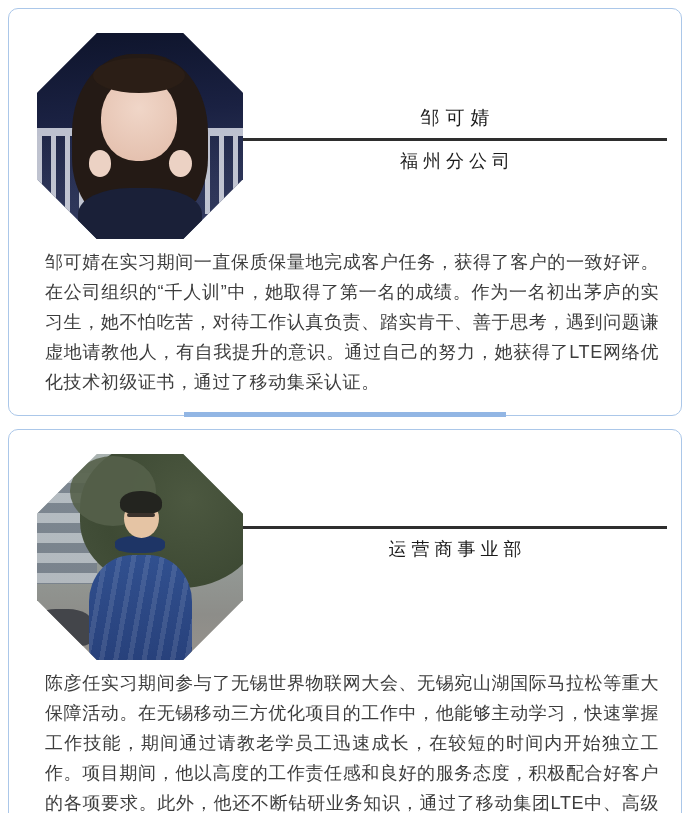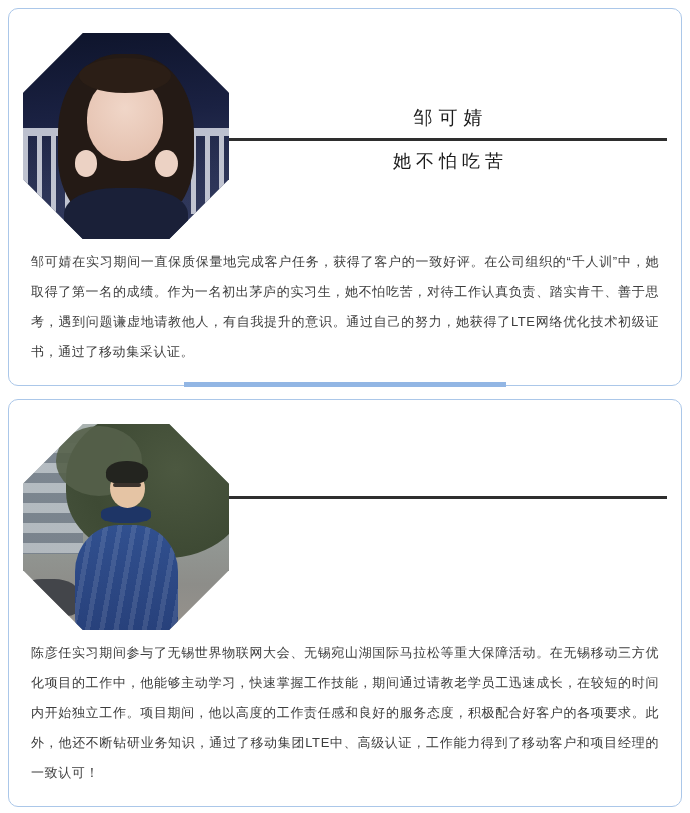--- a/index.html
+++ b/index.html
@@ -15,20 +15,21 @@
   body{
     width:690px;
     font-family:"Liberation Sans","DejaVu Sans",sans-serif;
     padding:8px 8px 9px 8px;
   }
   .card{
     position:relative;
     border:1.5px solid var(--card-border);
     border-radius:10px;
     background:#fff;
+    padding-left:14px;
   }
   .card + .card{margin-top:13px;}
   .card-header{
     display:flex;
     align-items:flex-start;
     padding:24px 14px 0 14px;
   }
   .photo{
     position:relative;
     width:206px;
@@ -62,21 +63,21 @@
     font-size:18px;
     color:var(--name-color);
     text-align:center;
     letter-spacing:5px;
     padding-left:5px;
     margin-top:8px;
     white-space:nowrap;
   }
   .bio{
     margin:8px 22px 18px 22px;
-    font-size:13px;
+    font-size:18px;
     line-height:30px;
     letter-spacing:0.6px;
     color:var(--bio-color);
     text-align:justify;
   }
   .bottom-bar{
     position:absolute;
     left:50%;
     bottom:-2px;
     transform:translateX(-50%);
@@ -127,21 +128,21 @@
       <div class="layer p1-hair"></div>
       <div class="layer p1-body"></div>
       <div class="layer p1-face"></div>
       <div class="layer p1-bangs"></div>
       <div class="layer p1-hand-l"></div>
       <div class="layer p1-hand-r"></div>
     </div>
     <div class="header-right">
       <div class="name">邹可婧</div>
       <div class="divider"></div>
-      <div class="dept">她不怕吃苦</div>
+      <div class="dept">福州分公司</div>
     </div>
   </div>
   <p class="bio">邹可婧在实习期间一直保质保量地完成客户任务，获得了客户的一致好评。在公司组织的“千人训”中，她取得了第一名的成绩。作为一名初出茅庐的实习生，她不怕吃苦，对待工作认真负责、踏实肯干、善于思考，遇到问题谦虚地请教他人，有自我提升的意识。通过自己的努力，她获得了LTE网络优化技术初级证书，通过了移动集采认证。</p>
   <div class="bottom-bar"></div>
 </article>
 
 <article class="card">
   <div class="card-header">
     <div class="photo">
       <div class="layer p2-bg"></div>
@@ -151,17 +152,18 @@
       <div class="layer p2-car"></div>
       <div class="layer p2-jacket"></div>
       <div class="layer p2-quilt"></div>
       <div class="layer p2-collar"></div>
       <div class="layer p2-face"></div>
       <div class="layer p2-hair"></div>
       <div class="layer p2-glasses"></div>
     </div>
     <div class="header-right">
       <div class="divider"></div>
+      <div class="dept">运营商事业部</div>
     </div>
   </div>
   <p class="bio">陈彦任实习期间参与了无锡世界物联网大会、无锡宛山湖国际马拉松等重大保障活动。在无锡移动三方优化项目的工作中，他能够主动学习，快速掌握工作技能，期间通过请教老学员工迅速成长，在较短的时间内开始独立工作。项目期间，他以高度的工作责任感和良好的服务态度，积极配合好客户的各项要求。此外，他还不断钻研业务知识，通过了移动集团LTE中、高级认证，工作能力得到了移动客户和项目经理的一致认可！</p>
 
 </article>
 
 </body></html>

